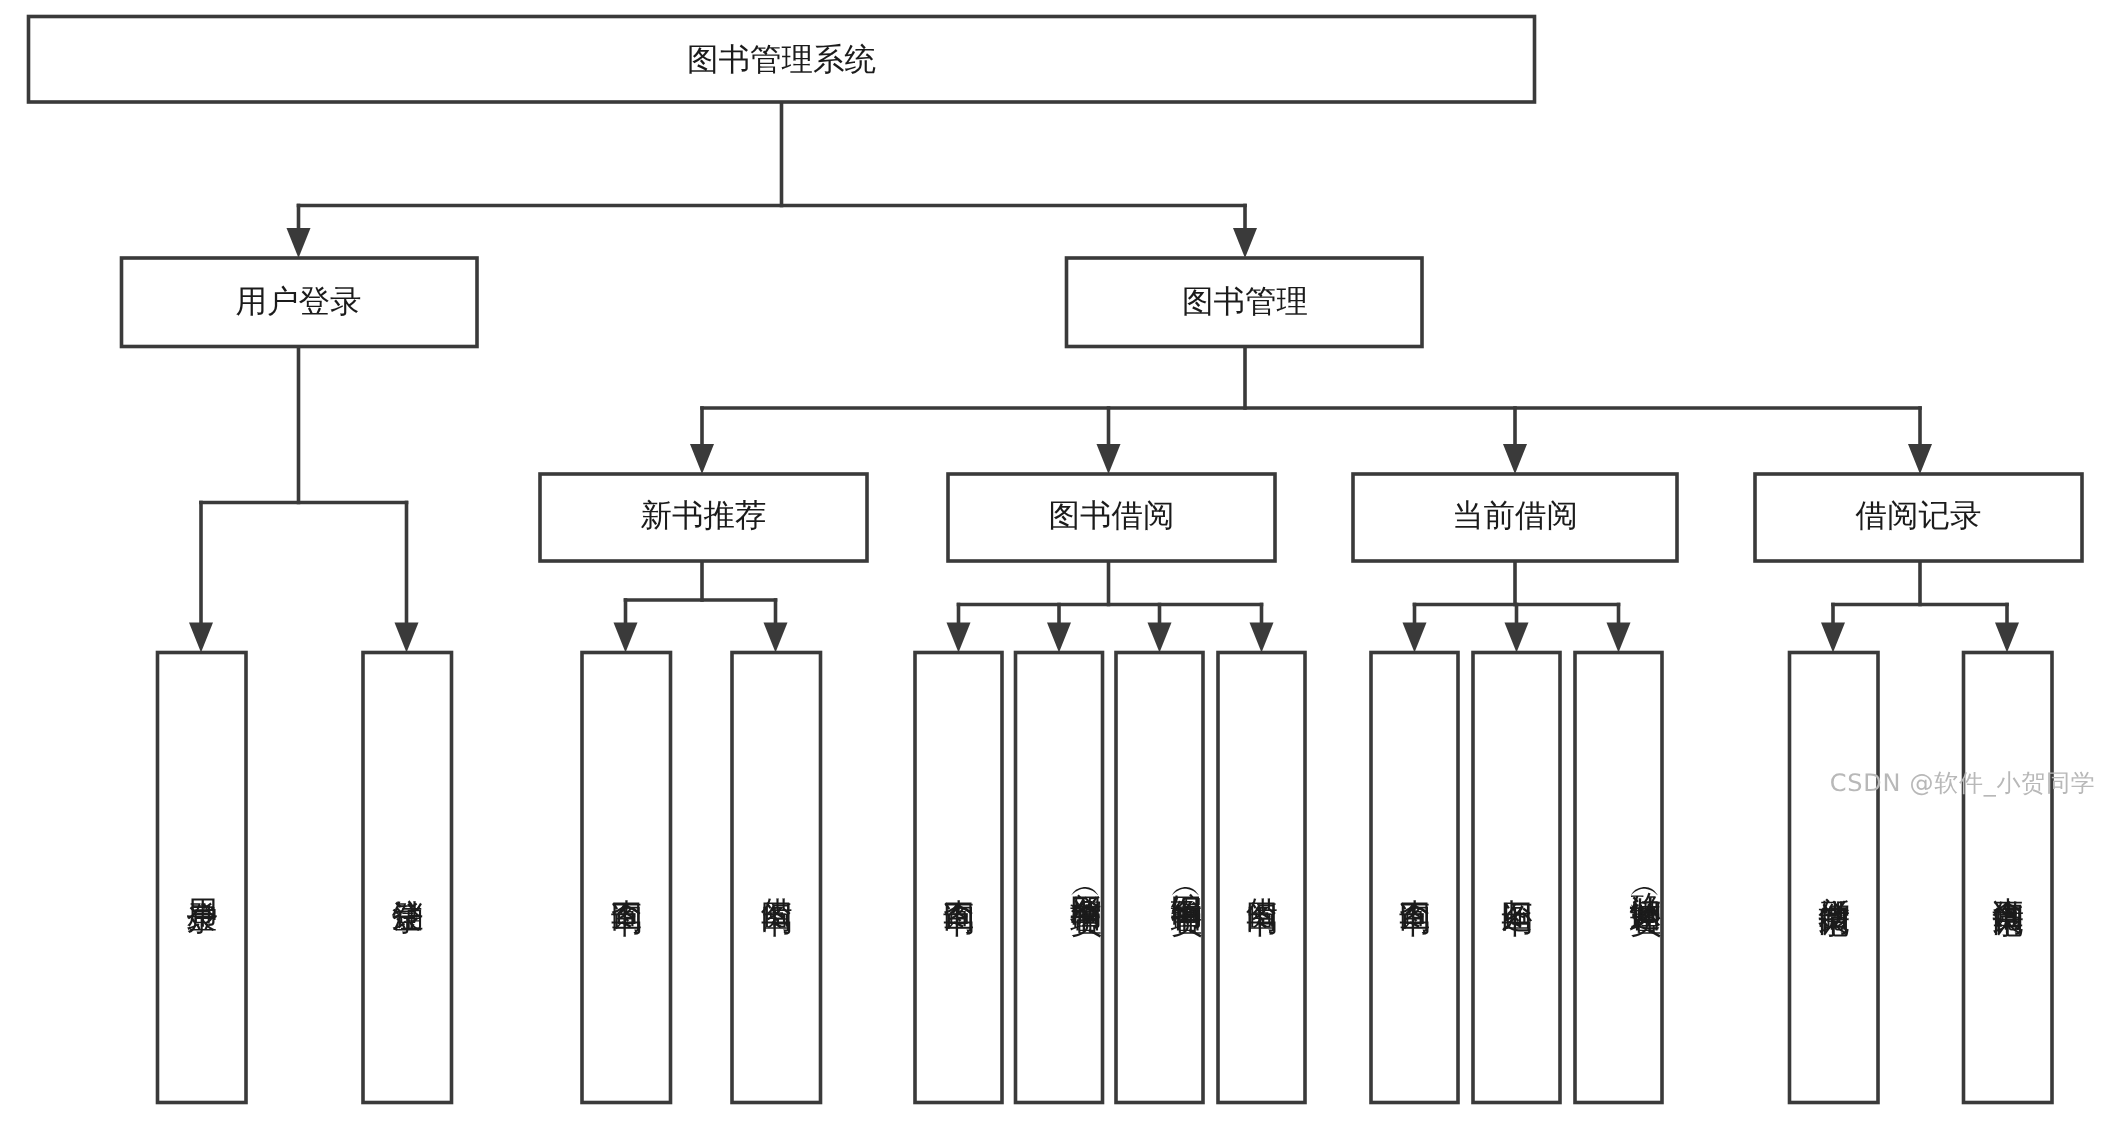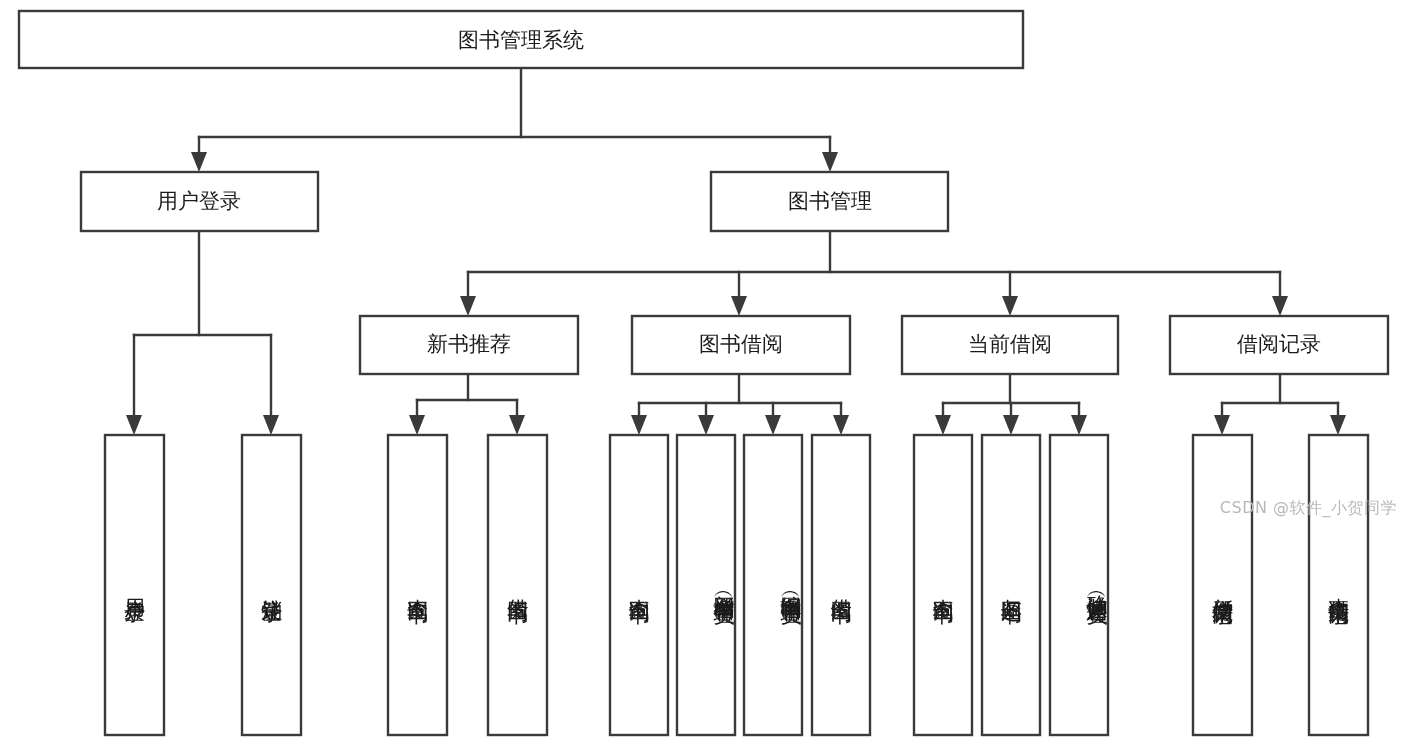--- a/index.html
+++ b/index.html
@@ -59,21 +59,21 @@
     line-height: 1.08;
     color: #1b1b1b;
     letter-spacing: 1.5px;
     white-space: nowrap;
     text-align: center;
     pointer-events: none;
   }
   .watermark {
     position: absolute;
     right: 8px;
-    bottom: 20px;
+    bottom: 6px;
     font-family: "DejaVu Sans", "Liberation Sans", sans-serif;
     font-size: 16px;
     color: #b8b8b8;
     letter-spacing: 0.5px;
     white-space: nowrap;
   }
 </style>
 </head>
 <body>
 

